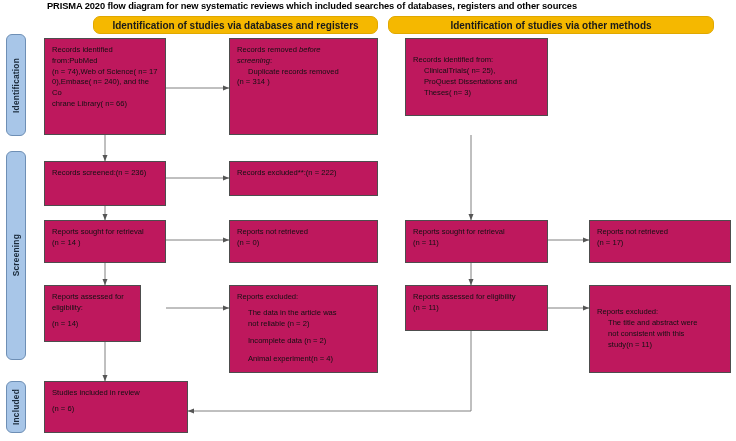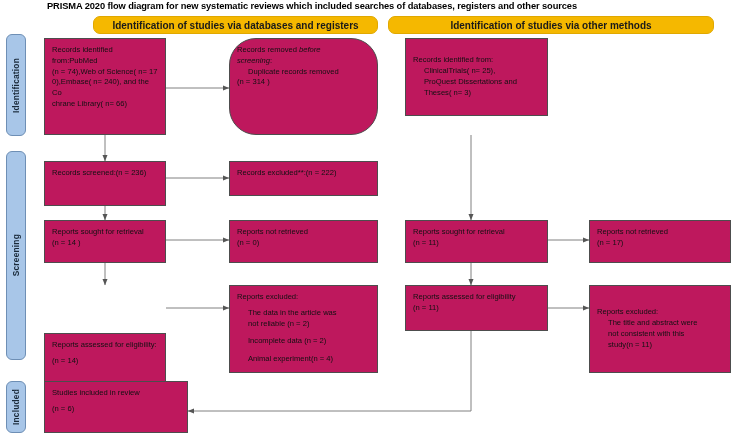--- a/index.html
+++ b/index.html
@@ -151,21 +151,21 @@
     <span>Included</span>
   </div>
 
   <div class="box" style="left:44px; top:38px; width:122px; height:97px;">
     <span class="ln">Records identified from:PubMed</span>
     <span class="ln">(n = 74),Web of Science( n= 17</span>
     <span class="ln">0),Embase( n= 240), and the Co</span>
     <span class="ln">chrane Library( n= 66)</span>
   </div>
 
-  <div class="box" style="left:229px; top:38px; width:149px; height:97px;border-radius:27px;">
+  <div class="box" style="left:229px; top:38px; width:149px; height:97px;">
     <span class="ln"><span>Records removed </span><em>before</em></span>
     <span class="ln"><em>screening</em><span>:</span></span>
     <span class="ln indent">Duplicate records removed</span>
     <span class="ln">(n = 314 )</span>
   </div>
 
   <div class="box" style="left:44px; top:161px; width:122px; height:45px;">
     <span class="ln">Records screened:(n = 236)</span>
   </div>
 
@@ -176,21 +176,21 @@
   <div class="box" style="left:44px; top:220px; width:122px; height:43px;">
     <span class="ln">Reports sought for retrieval</span>
     <span class="ln">(n = 14 )</span>
   </div>
 
   <div class="box" style="left:229px; top:220px; width:149px; height:43px;">
     <span class="ln">Reports not retrieved</span>
     <span class="ln">(n = 0)</span>
   </div>
 
-  <div class="box" style="left:44px; top:285px; width:122px; height:57px;margin-top:48px;">
+  <div class="box" style="left:44px; top:285px; width:97px; height:57px;">
     <span class="ln">Reports assessed for eligibility:</span>
     <span class="ln gap-sm">(n = 14)</span>
   </div>
 
   <div class="box" style="left:229px; top:285px; width:149px; height:88px;">
     <span class="ln">Reports excluded:</span>
     <span class="ln indent gap-sm">The data in the article was</span>
     <span class="ln indent">not reliable (n = 2)</span>
     <span class="ln indent gap">Incomplete data (n = 2)</span>
     <span class="ln indent gap">Animal experiment(n = 4)</span>

